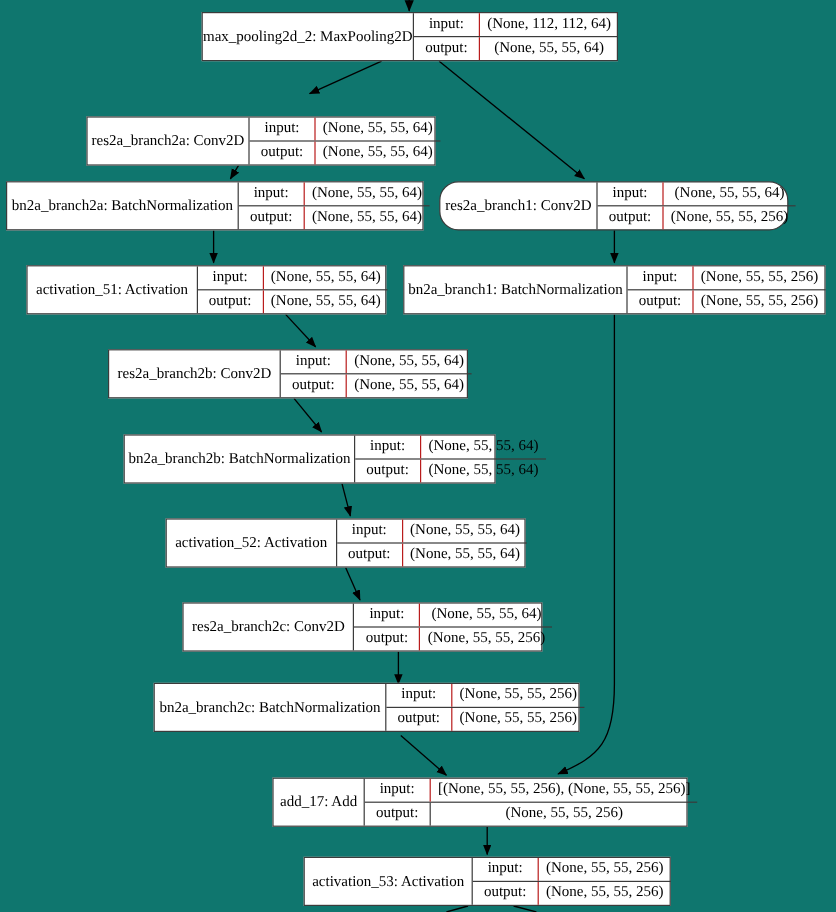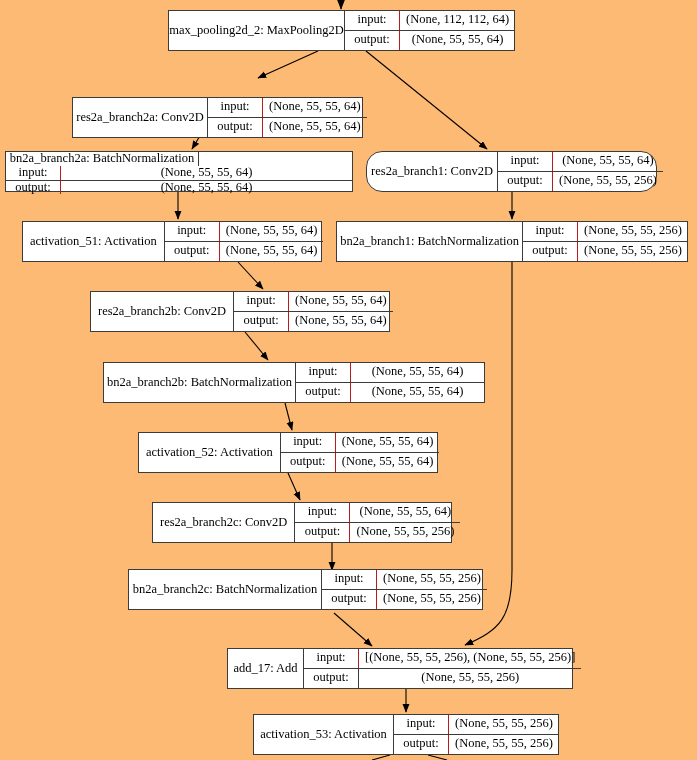--- a/index.html
+++ b/index.html
@@ -5,21 +5,21 @@
 <style>
   html, body {
     margin: 0;
     padding: 0;
     background: #ffffff;
   }
   #canvas {
     position: relative;
     width: 697px;
     height: 760px;
-    background: #fdba74;
+    background: #0f766e;
     font-family: "Liberation Serif", "DejaVu Serif", serif;
     overflow: hidden;
   }
   #edges {
     position: absolute;
     left: 0;
     top: 0;
     width: 697px;
     height: 760px;
     pointer-events: none;
@@ -177,21 +177,21 @@
         <div class="io-label" style="width:55px;">input:</div>
         <div class="io-value">(None, 55, 55, 64)</div>
       </div>
       <div class="io-row second">
         <div class="io-label" style="width:55px;">output:</div>
         <div class="io-value">(None, 55, 55, 64)</div>
       </div>
     </div>
   </div>
 
-  <div class="node" style="left:5px; top:151px; width:348px; height:41px;flex-direction:column;">
+  <div class="node" style="left:5px; top:151px; width:348px; height:41px;">
     <div class="node-name" style="width:193px;">bn2a_branch2a: BatchNormalization</div>
     <div class="node-io">
       <div class="io-row first">
         <div class="io-label" style="width:55px;">input:</div>
         <div class="io-value">(None, 55, 55, 64)</div>
       </div>
       <div class="io-row second">
         <div class="io-label" style="width:55px;">output:</div>
         <div class="io-value">(None, 55, 55, 64)</div>
       </div>
@@ -247,21 +247,21 @@
         <div class="io-label" style="width:55px;">input:</div>
         <div class="io-value">(None, 55, 55, 64)</div>
       </div>
       <div class="io-row second">
         <div class="io-label" style="width:55px;">output:</div>
         <div class="io-value">(None, 55, 55, 64)</div>
       </div>
     </div>
   </div>
 
-  <div class="node" style="left:103px; top:362px; width:382px; height:41px;">
+  <div class="node" style="left:103px; top:362px; width:310px; height:41px;">
     <div class="node-name" style="width:192px;">bn2a_branch2b: BatchNormalization</div>
     <div class="node-io">
       <div class="io-row first">
         <div class="io-label" style="width:55px;">input:</div>
         <div class="io-value">(None, 55, 55, 64)</div>
       </div>
       <div class="io-row second">
         <div class="io-label" style="width:55px;">output:</div>
         <div class="io-value">(None, 55, 55, 64)</div>
       </div>

